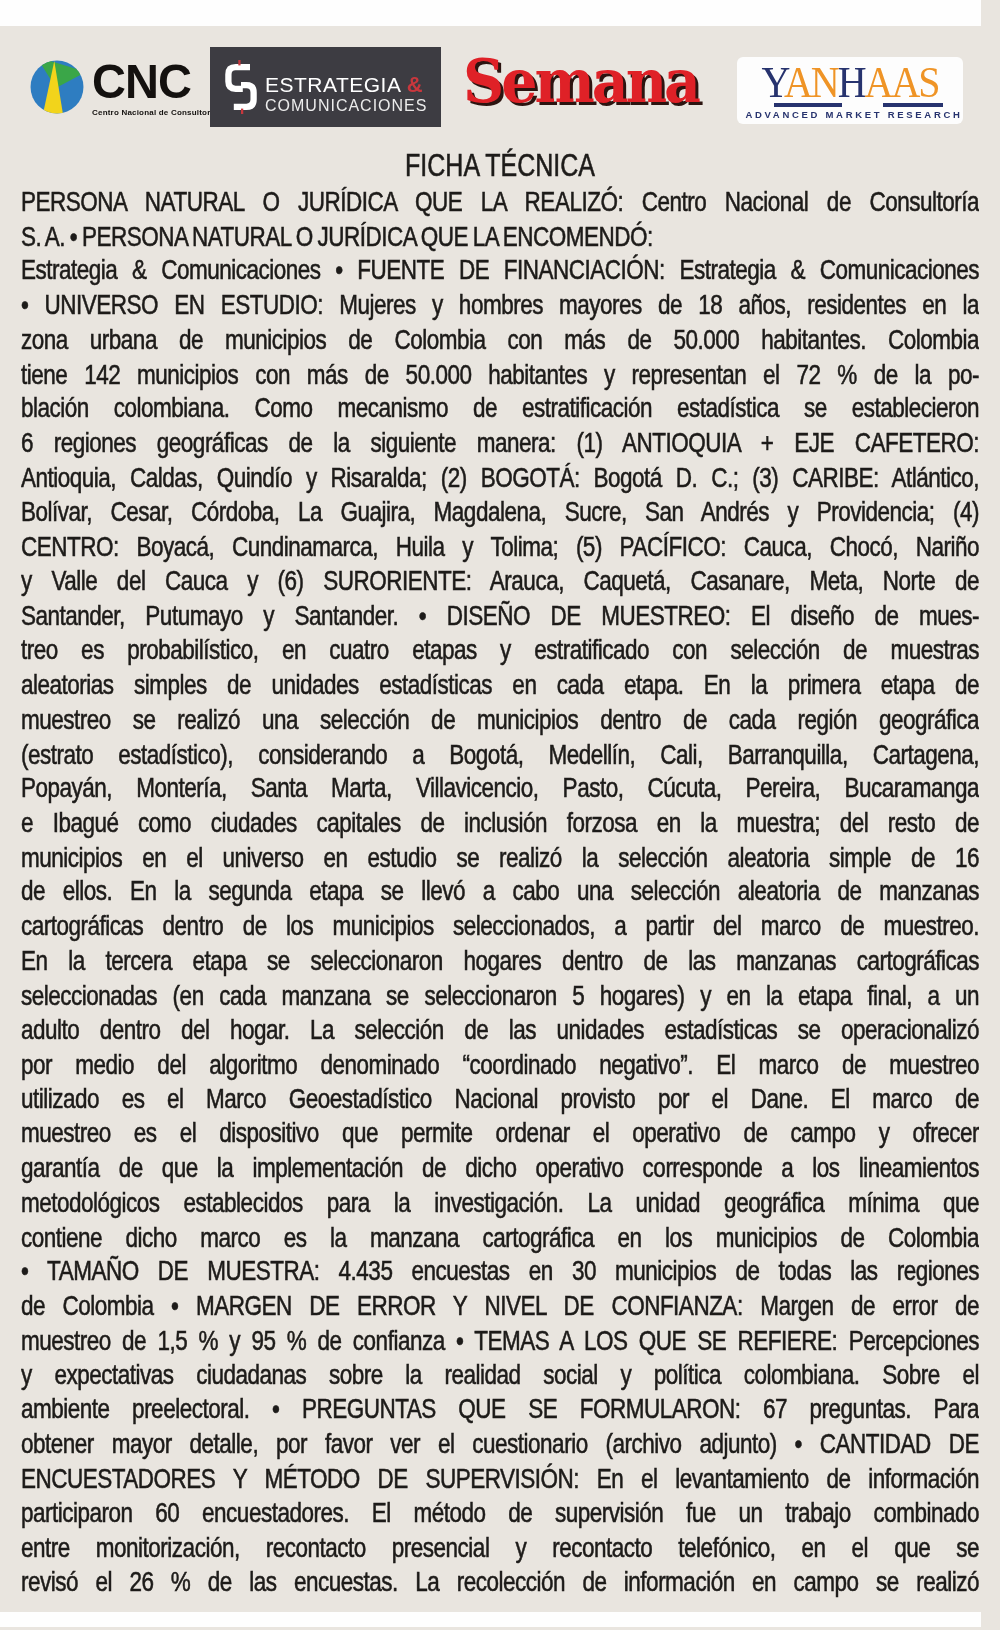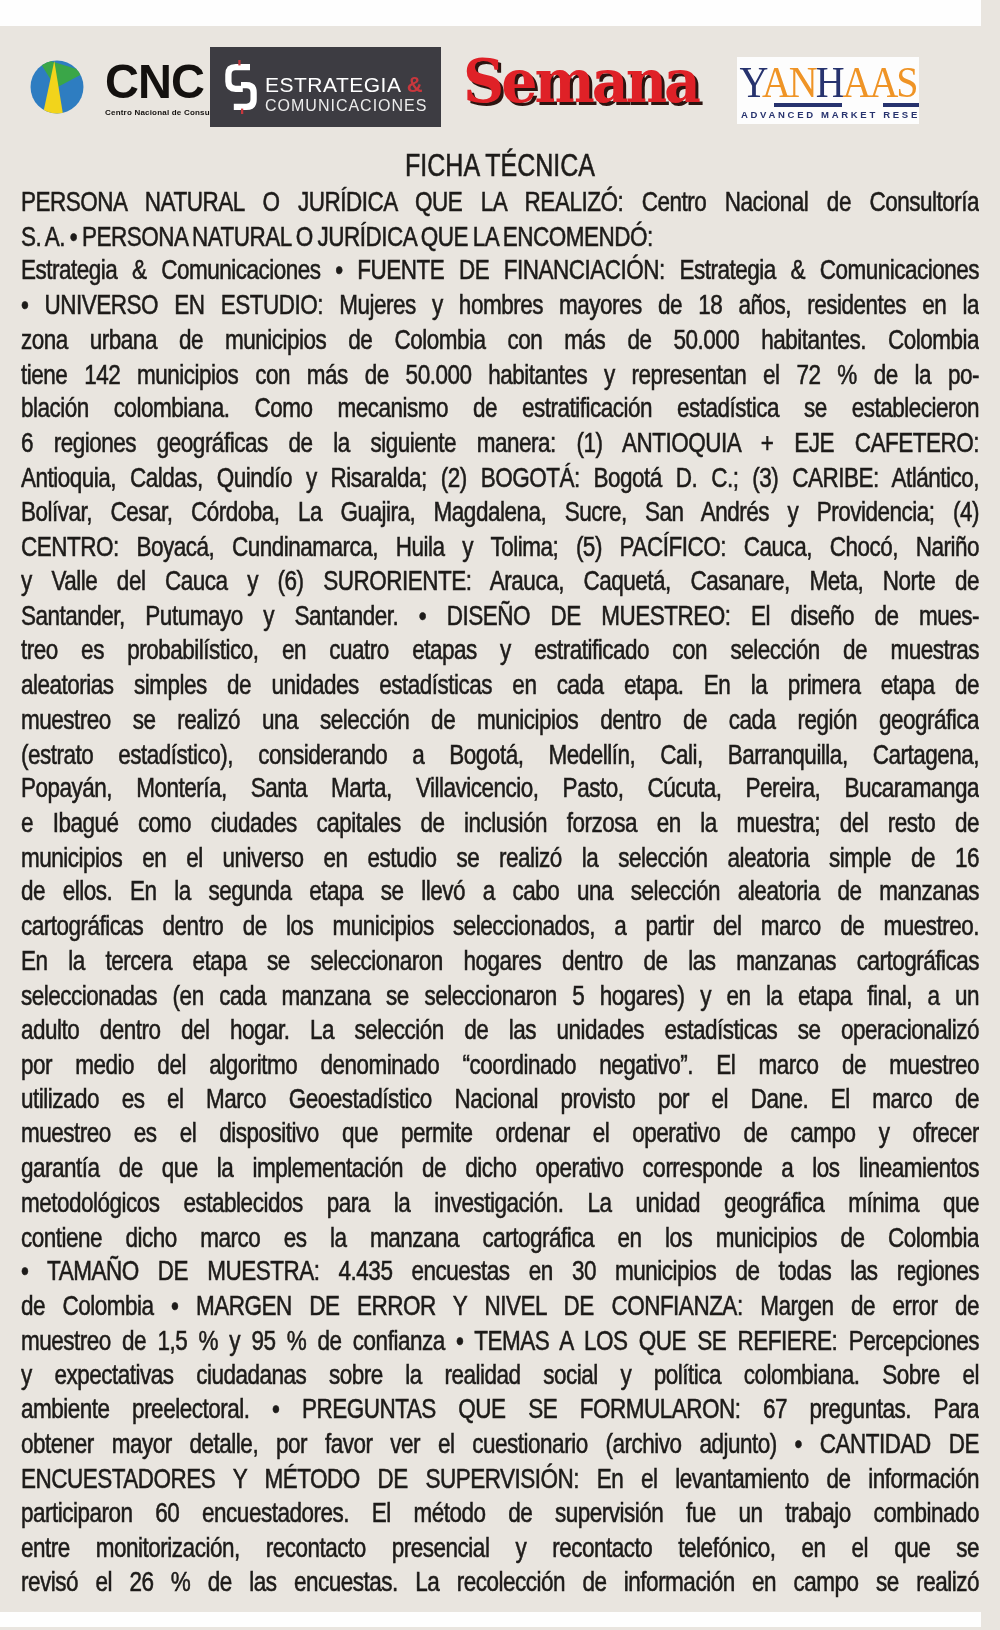--- a/index.html
+++ b/index.html
@@ -12,21 +12,21 @@
   .margin-bar{position:absolute;left:0;width:981px;background:#fefefe;}
   .margin-bar.top{top:0;height:26px;}
   .margin-bar.bottom{top:1612px;height:15px;}
 
   
   .logo{position:absolute;}
 
   
   .cnc{left:30px;top:58px;display:flex;align-items:flex-start;}
   .cnc .mark{width:54px;height:54px;margin-top:2px;}
-  .cnc .txt{margin-left:21px;display:flex;flex-direction:column;}
+  .cnc .txt{margin-left:8px;display:flex;flex-direction:column;}
   .cnc .acronym{
     font-weight:bold;font-size:47px;line-height:46px;letter-spacing:-1px;
     color:#14110f;transform:scaleY(1.02);transform-origin:top left;
   }
   .cnc .sub{font-weight:bold;font-size:8px;letter-spacing:.2px;color:#14110f;margin-top:4px;}
 
   
   .ec{left:210px;top:47px;width:231px;height:80px;background:#3d3c42;display:flex;align-items:center;}
   .ec .monogram{margin-left:13px;width:36px;height:58px;flex:none;}
   .ec .txt{margin-left:6px;margin-top:14px;}
@@ -37,21 +37,21 @@
   
   .semana{left:447px;top:48px;margin-left:16px;}
   .semana .wordmark{
     font-family:"DejaVu Serif",serif;font-weight:bold;font-style:normal;
     font-size:57px;line-height:64px;letter-spacing:-3px;color:#df2127;
     text-shadow:3px 3px 0 #2c1410;
     transform:scaleY(1.04);transform-origin:top left;white-space:nowrap;
   }
 
   
-  .yanhaas{left:737px;top:57px;width:182px;height:67px;background:#fdfdfd;overflow:hidden;}
+  .yanhaas{left:737px;top:57px;width:226px;height:67px;background:#fdfdfd;overflow:hidden;border-radius:6px;}
   .yh-letters{
     position:absolute;left:0;top:1px;width:100%;text-align:center;
     font-family:"Liberation Serif",serif;font-size:40px;line-height:44px;
     letter-spacing:-2px;transform:scaleY(1.12);transform-origin:top center;white-space:nowrap;
   }
   .yh-letters .navy{color:#27336e;}
   .yh-letters .orange{color:#ef9426;}
   .yh-bar{position:absolute;height:4px;background:#27336e;top:46px;}
   .yh-bar.b1{left:37px;width:68px;}
   .yh-bar.b2{left:146px;width:60px;}

